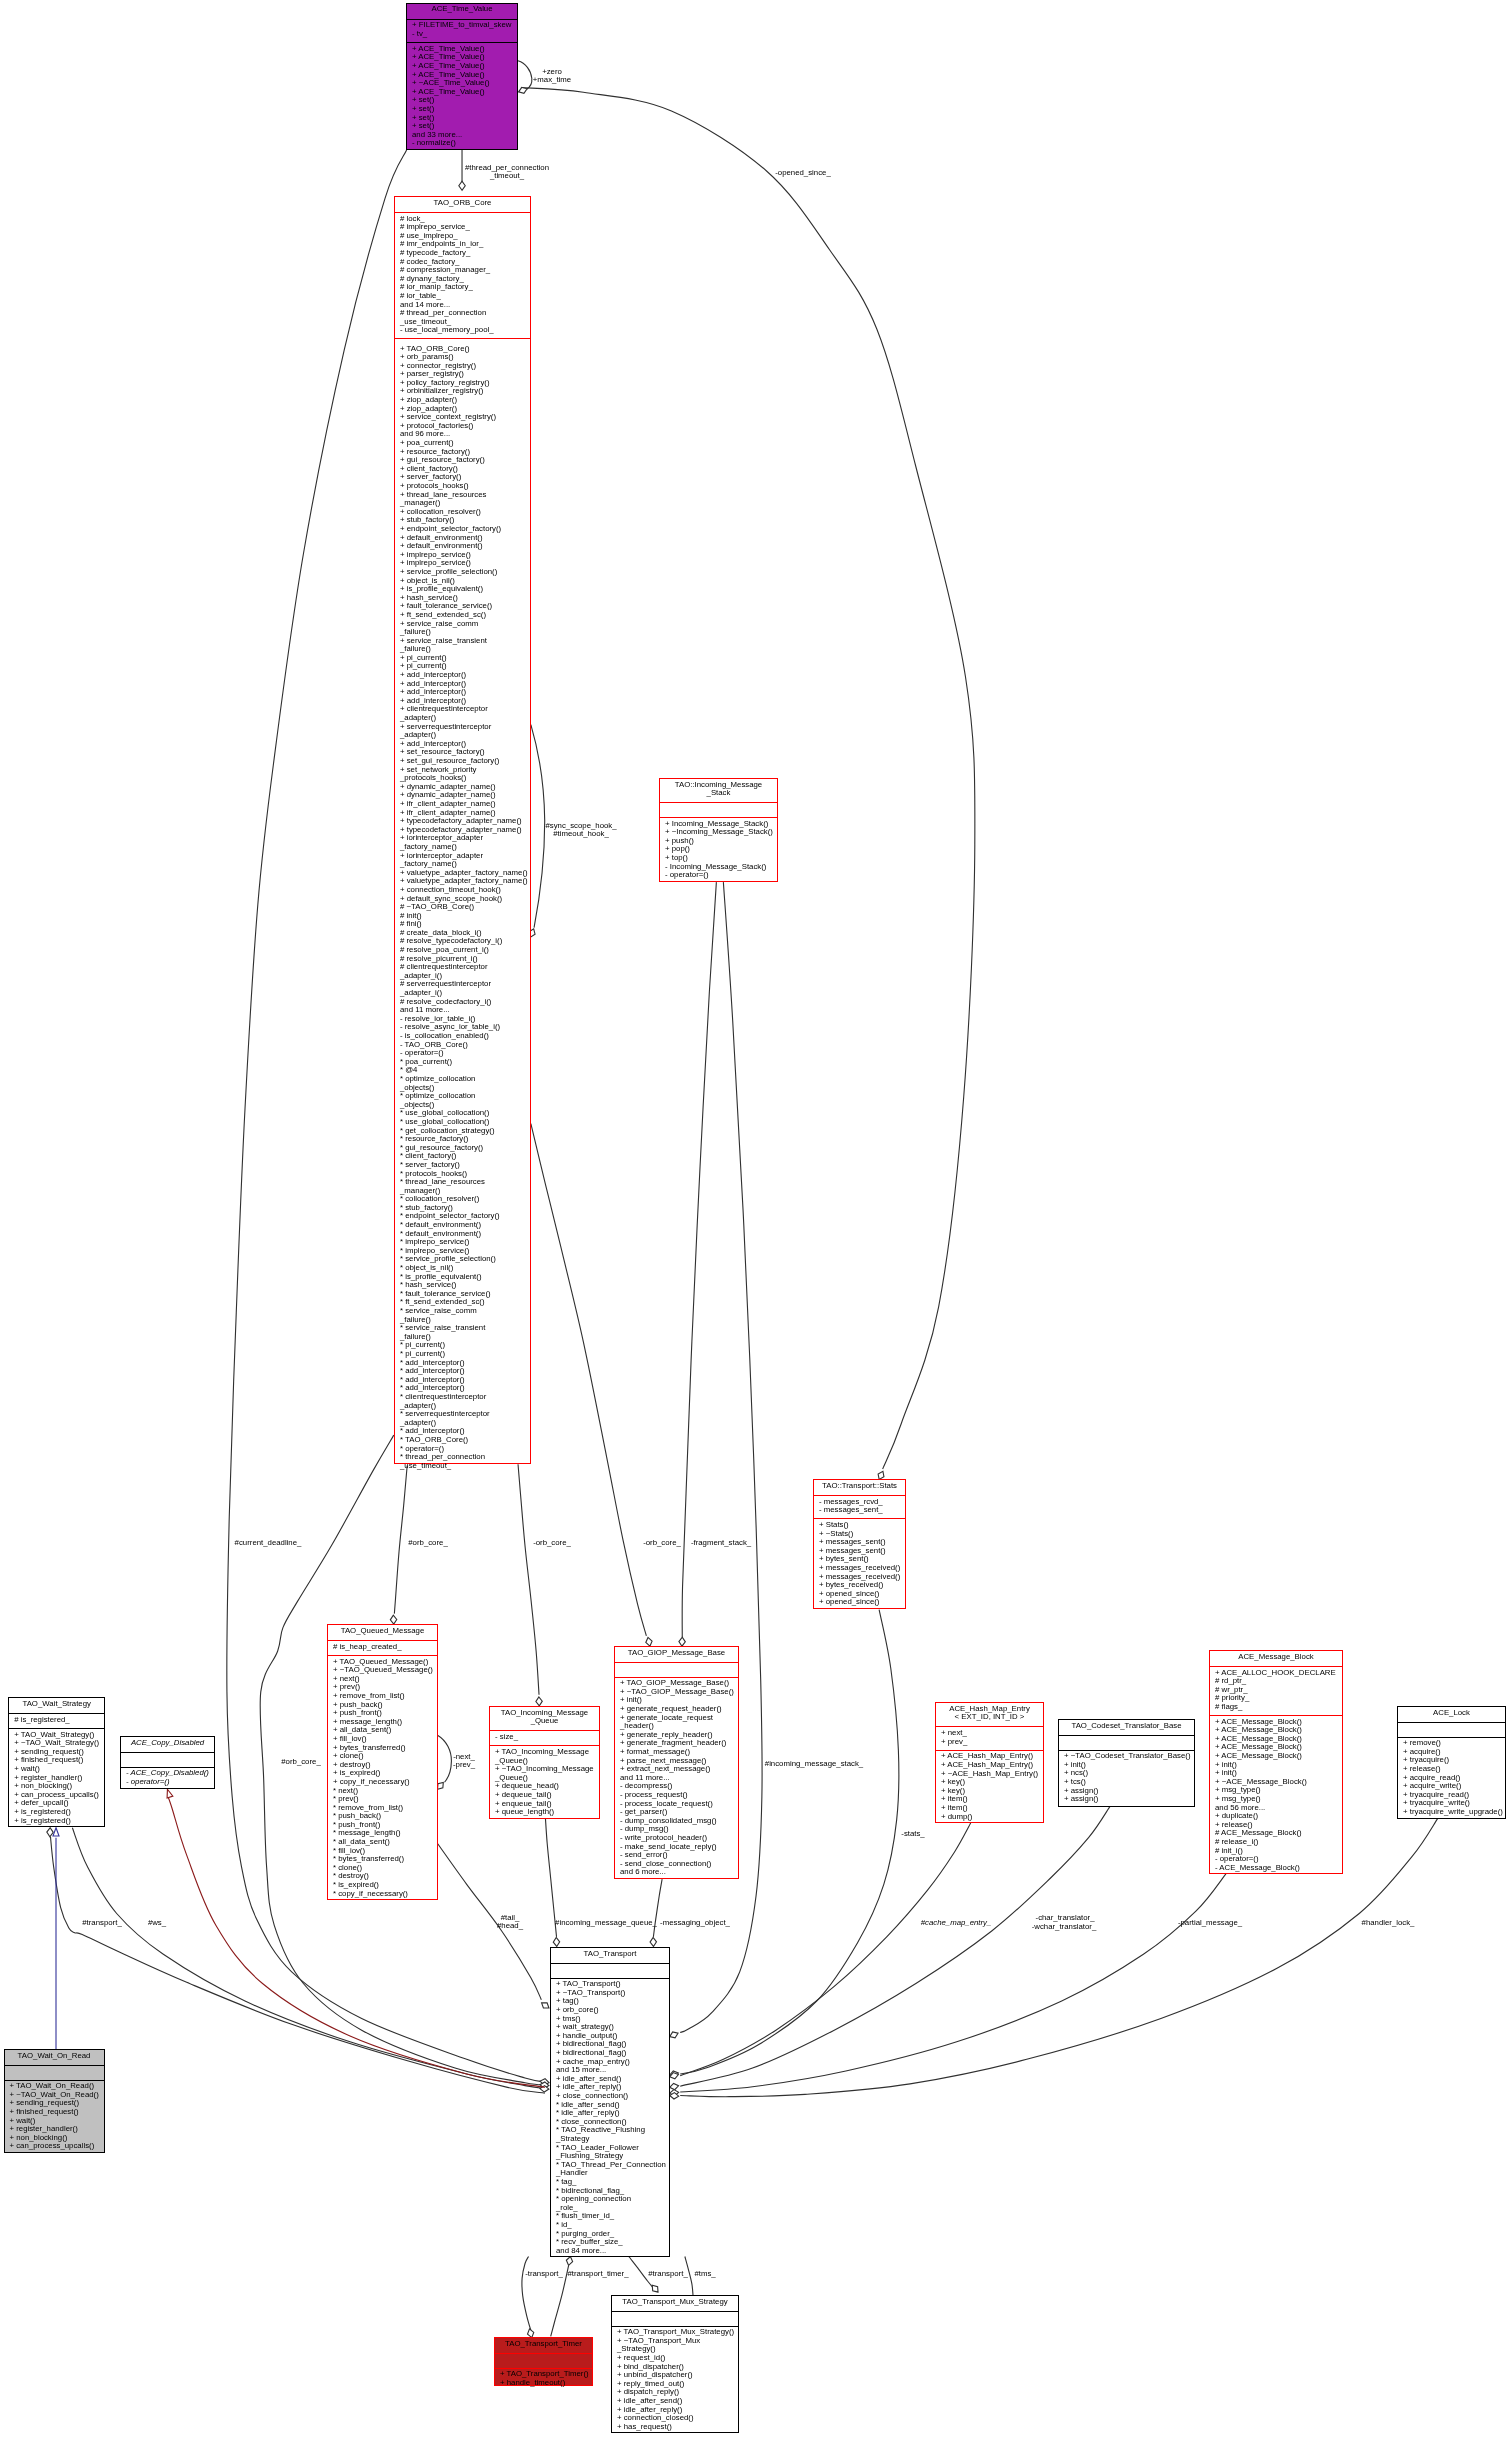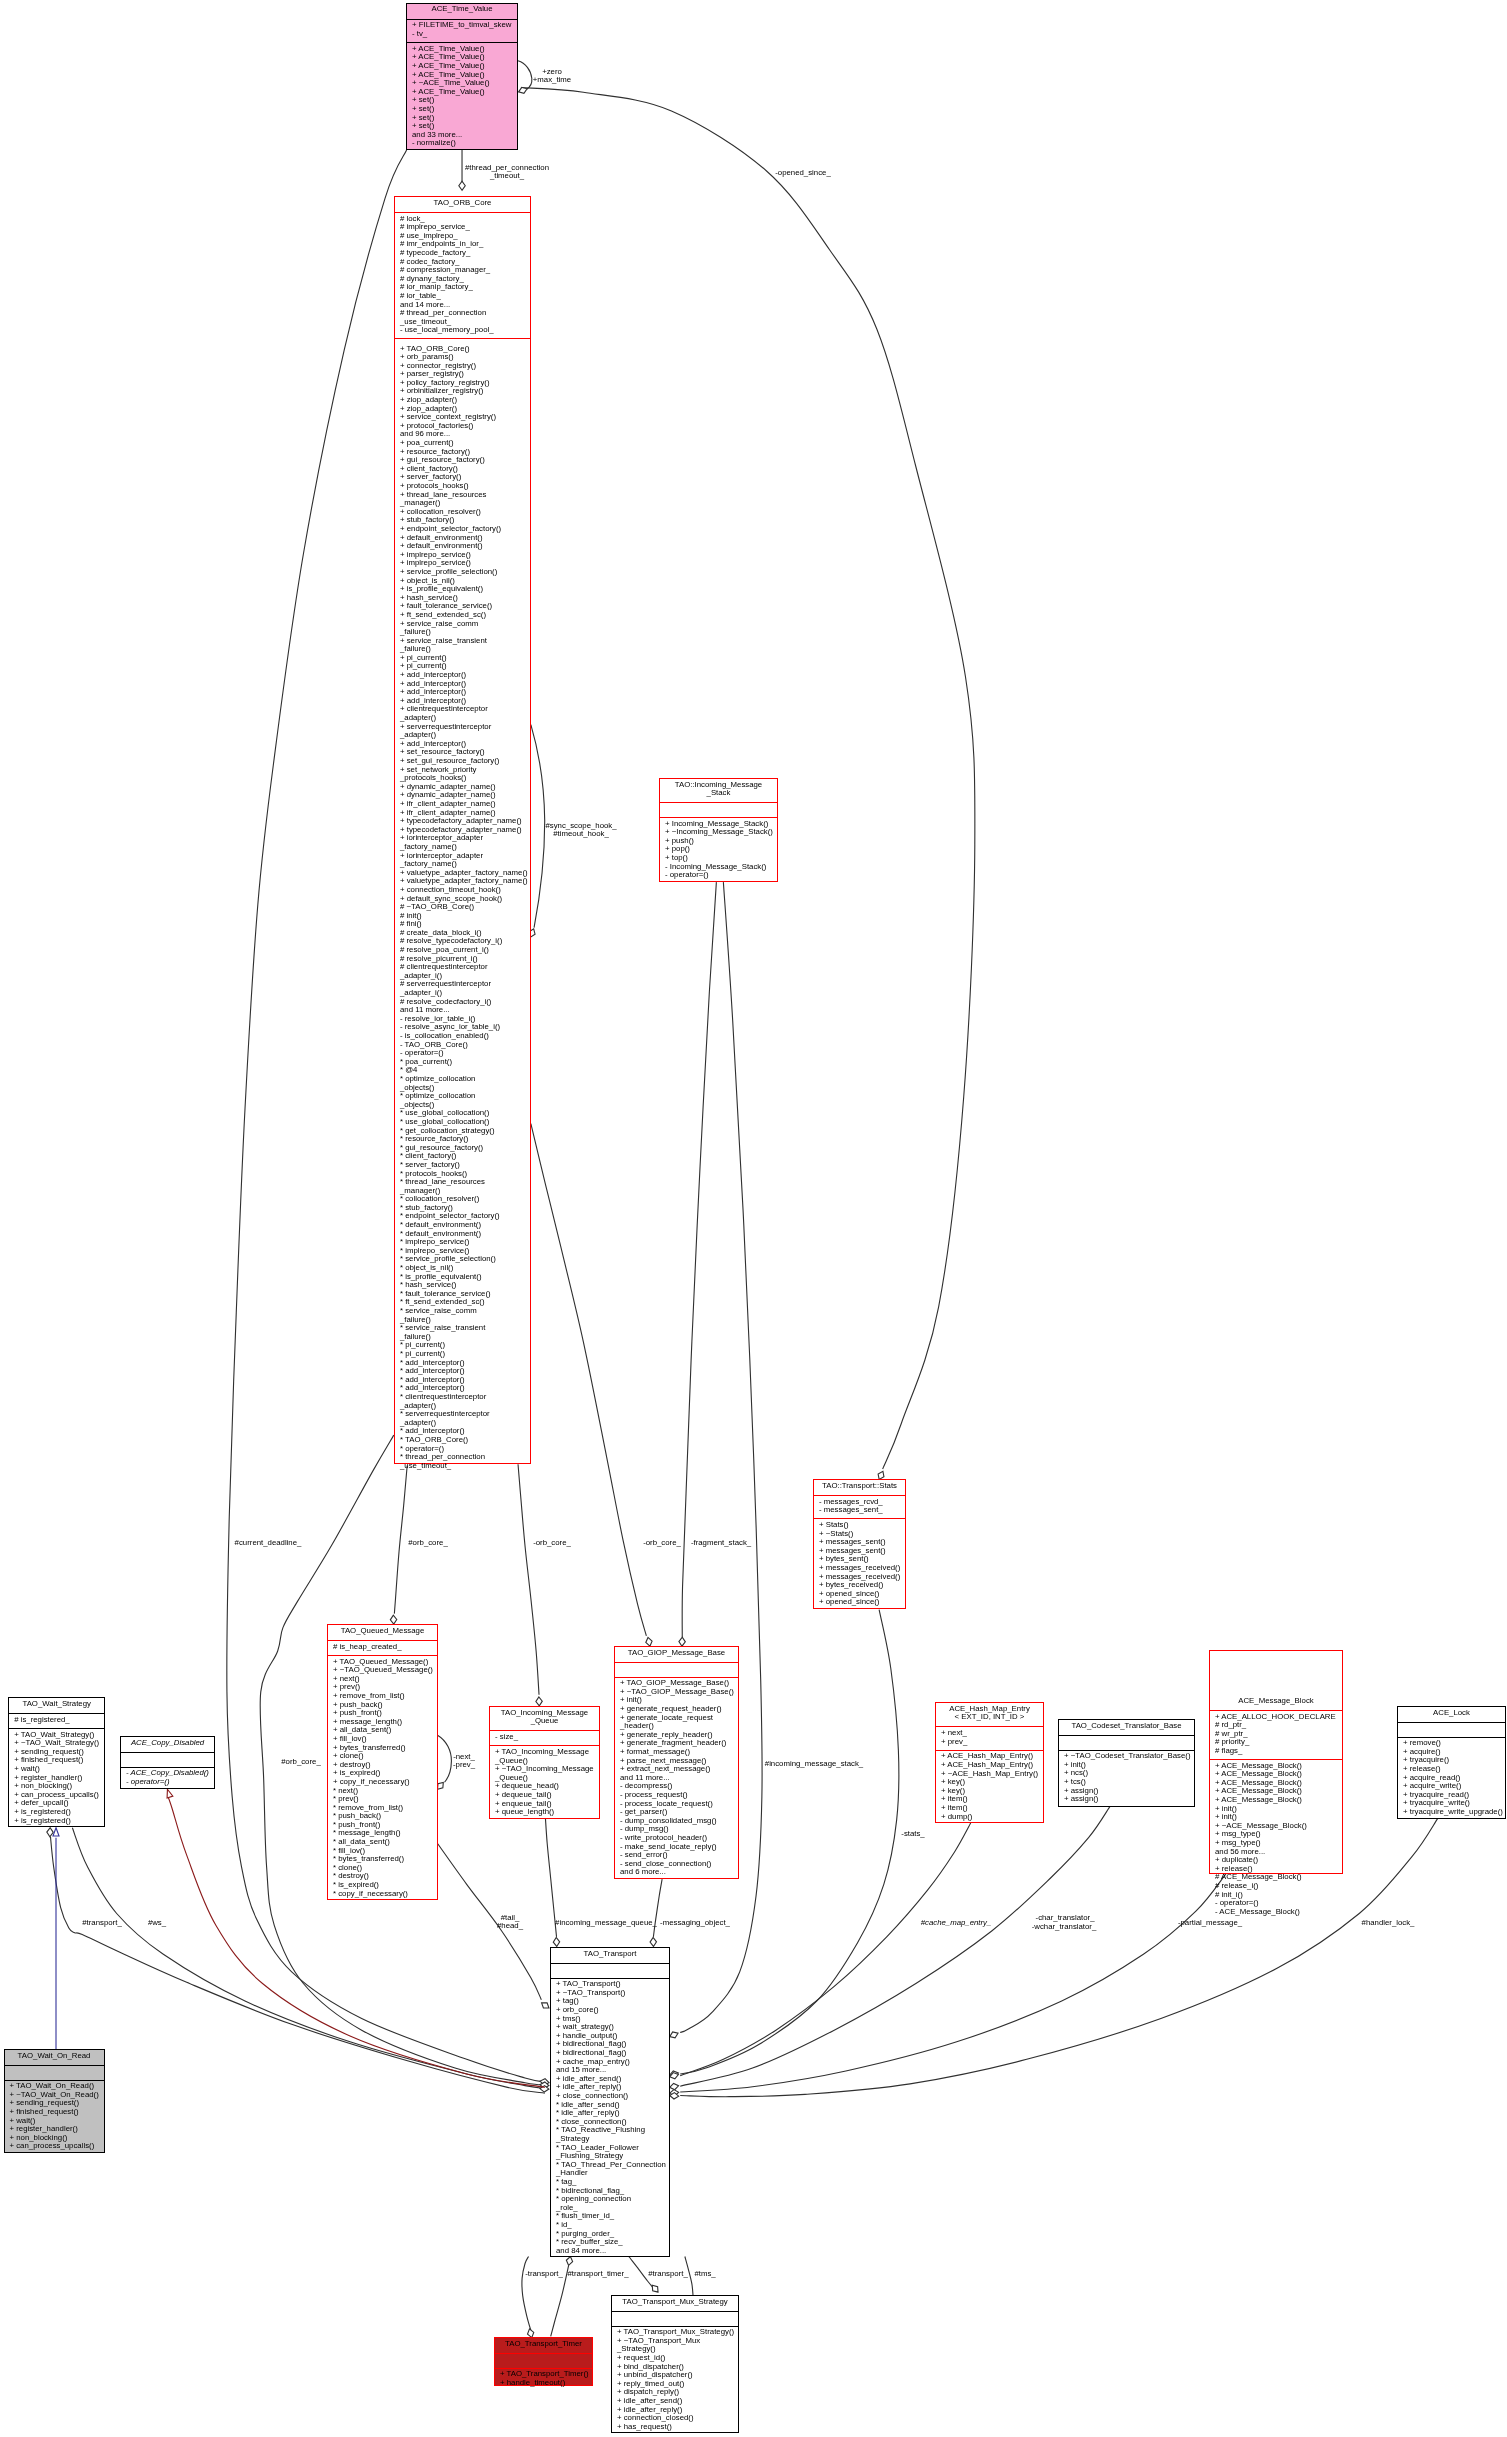--- a/index.html
+++ b/index.html
@@ -128,21 +128,21 @@
       </g>
       <g>
         <path d="M 1078.0,3868.0 C 1080.8,3871.7 1089.7,3883.0 1095.0,3890.0 C 1100.3,3897.0 1105.8,3904.7 1110.0,3910.0 C 1114.2,3915.3 1118.3,3920.0 1120.0,3922.0" fill="none" stroke="#303030" stroke-width="1.9"></path>
         <path d="M 0,0 L 7.7,-5.5 L 15.4,0 L 7.7,5.5 Z" transform="translate(1128,3929) rotate(230)" fill="#ffffff" stroke="#303030" stroke-width="1.9"></path>
       </g>
       <g>
         <path d="M 1188.0,3935.0 C 1187.7,3931.7 1187.3,3922.5 1186.0,3915.0 C 1184.7,3907.5 1182.0,3897.8 1180.0,3890.0 C 1178.0,3882.2 1175.0,3871.7 1174.0,3868.0" fill="none" stroke="#303030" stroke-width="1.9"></path>
       </g>
     </svg>
   <div id="node-layer">
-      <div class="node" style="left: 406px; top: 2.9px; width: 112px; height: 147px; border: 1.1px solid rgb(0, 0, 0); background: #f9a8d4;">
+      <div class="node" style="left: 406px; top: 2.9px; width: 112px; height: 147px; border: 1.1px solid rgb(0, 0, 0); background: #a21caf;">
         <div class="sec title" style="height: 15px; padding: 3.1px 0px;">
           <div class="ln">ACE_Time_Value</div>
         </div>
         <div class="sec body attrs" style="height: 23.4px; border-top: 1.1px solid rgb(0, 0, 0); padding: 3.1px 0px;">
           <div class="ln">+ FILETIME_to_timval_skew</div>
           <div class="ln">- tv_</div>
         </div>
         <div class="sec body methods" style="border-top: 1.1px solid rgb(0, 0, 0); padding: 3.1px 0px;">
           <div class="ln">+ ACE_Time_Value()</div>
           <div class="ln">+ ACE_Time_Value()</div>
@@ -496,21 +496,21 @@
         <div class="sec body methods" style="border-top: 1.1px solid rgb(0, 0, 0); padding: 3.1px 0px;">
           <div class="ln">+ ~TAO_Codeset_Translator_Base()</div>
           <div class="ln">+ init()</div>
           <div class="ln">+ ncs()</div>
           <div class="ln">+ tcs()</div>
           <div class="ln">+ assign()</div>
           <div class="ln">+ assign()</div>
         </div>
       </div>
       <div class="node" style="left: 1209px; top: 1650px; width: 134px; height: 224px; border: 1.1px solid red; background: white;">
-        <div class="sec title" style="height: 15px; padding: 3.1px 0px; margin-top: 44px;">
+        <div class="sec title" style="height: 15px; padding: 3.1px 0px;">
           <div class="ln">ACE_Message_Block</div>
         </div>
         <div class="sec body attrs" style="height: 49px; border-top: 1.1px solid red; padding: 3.1px 0px;">
           <div class="ln">+ ACE_ALLOC_HOOK_DECLARE</div>
           <div class="ln"># rd_ptr_</div>
           <div class="ln"># wr_ptr_</div>
           <div class="ln"># priority_</div>
           <div class="ln"># flags_</div>
         </div>
         <div class="sec body methods" style="border-top: 1.1px solid red; padding: 3.1px 0px;">

